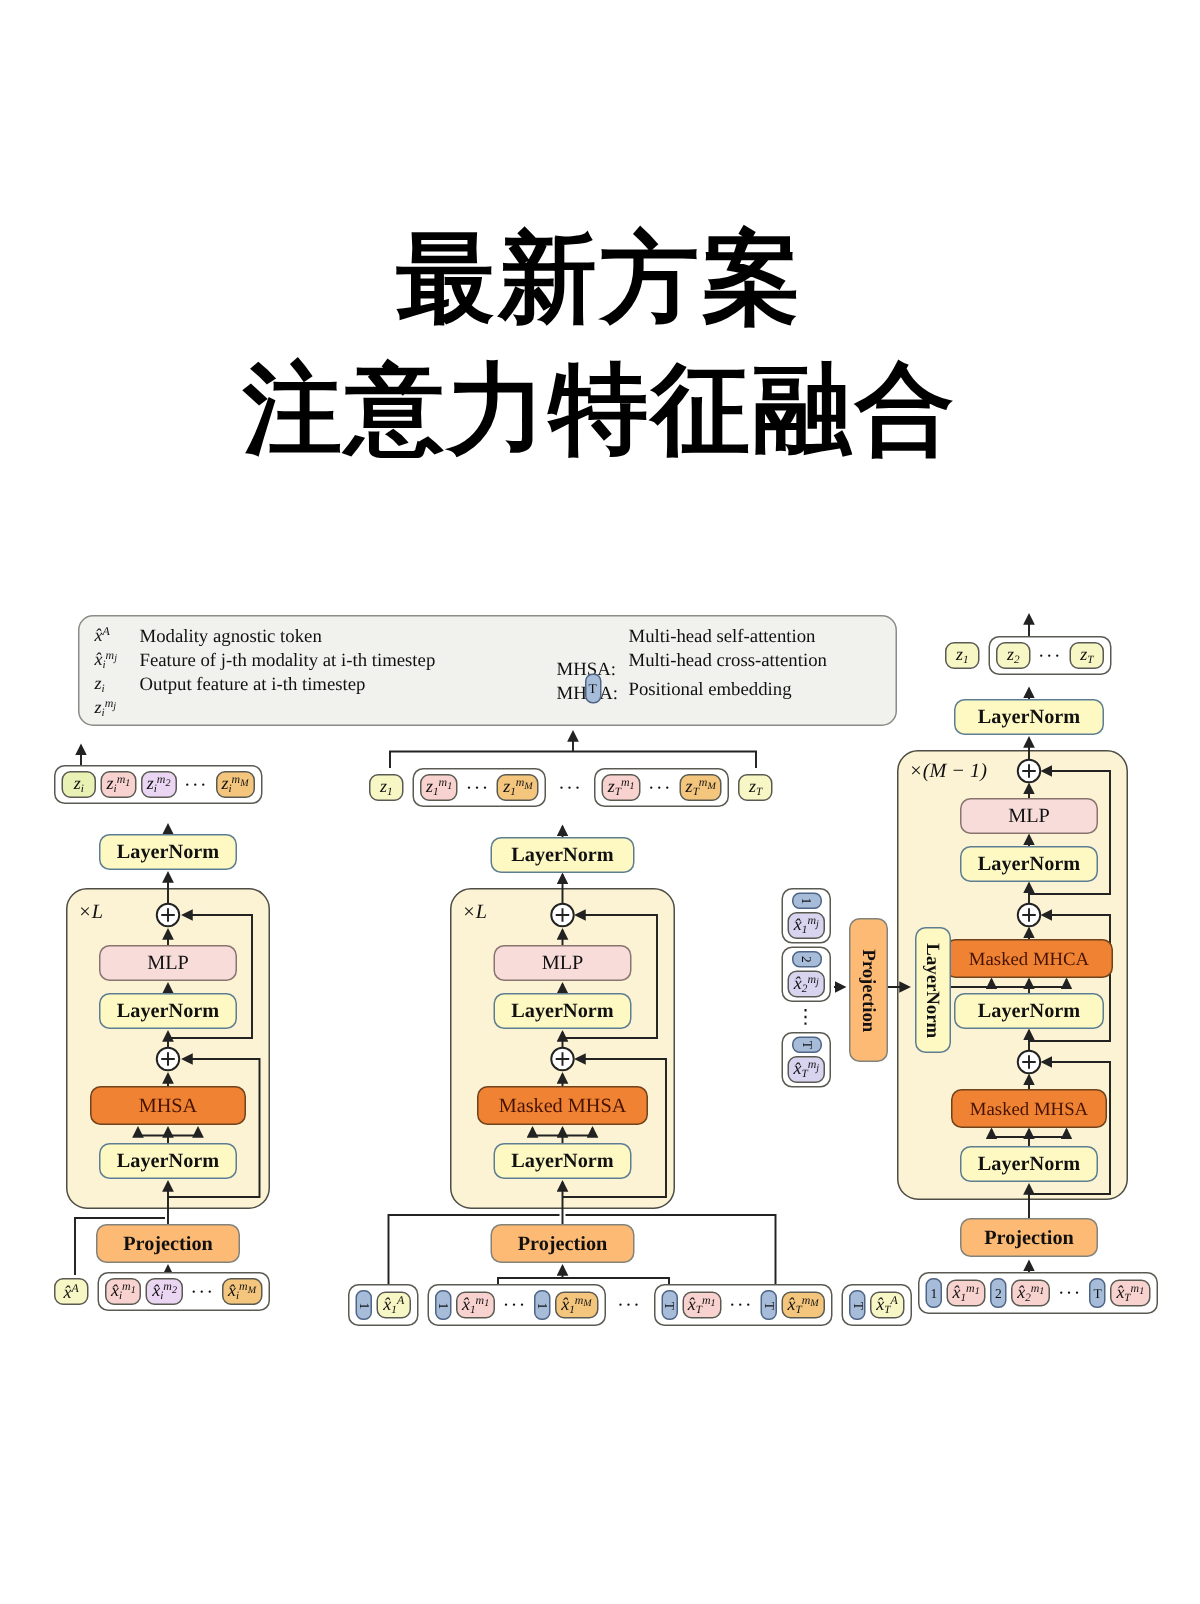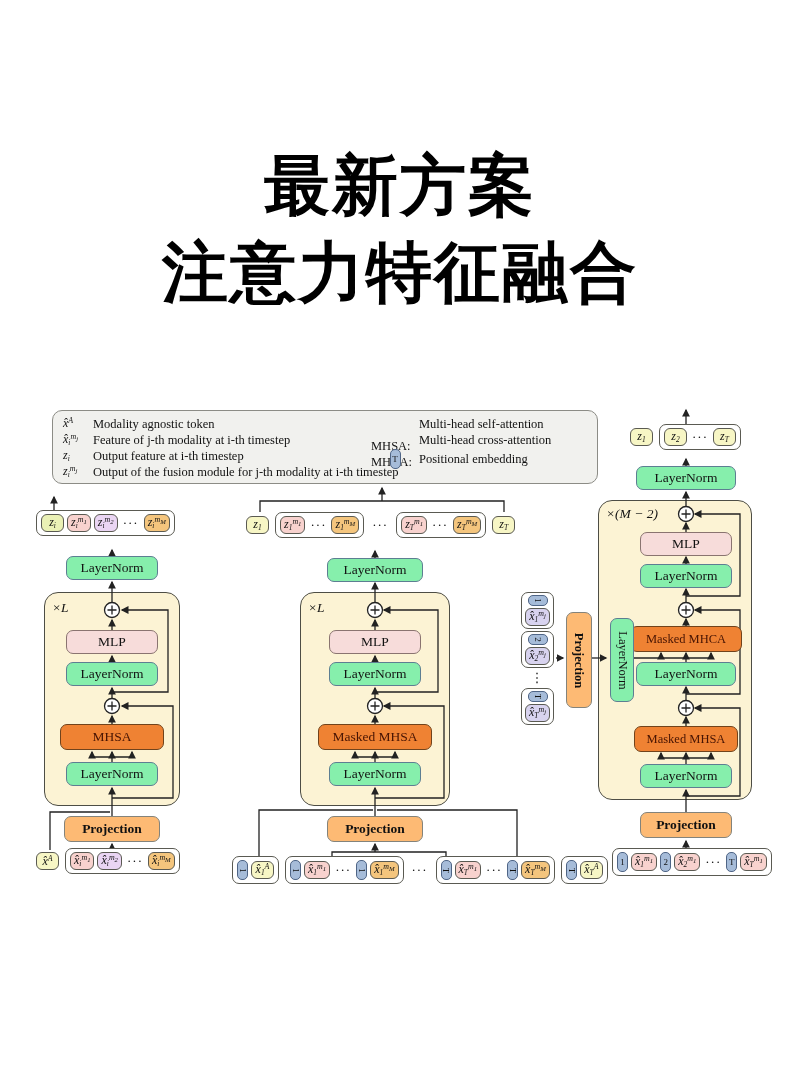--- a/index.html
+++ b/index.html
@@ -21,21 +21,21 @@
   .lg-pillcell{display:inline-block;width:48px;text-align:center;}
   
   .math{display:inline;white-space:nowrap;font-style:italic;}
   .math sub{font-size:0.62em;vertical-align:-0.3em;font-style:italic;}
   .math sup{font-size:0.66em;vertical-align:0.5em;font-style:italic;}
   .math sup sub{font-size:0.85em;vertical-align:-0.25em;}
   
   .block{position:absolute;display:flex;align-items:center;justify-content:center;
          border:1.4px solid #4d4d45;border-radius:7px;background:#fff;
          font-size:13.5px;color:#111;box-sizing:border-box;z-index:3;}
-  .ln{background:#86efac;border-color:#5d7e92;}
+  .ln{background:#fef9c3;border-color:#5d7e92;font-weight:bold;}
   .mlp{background:#f7dcda;border-color:#8a7470;}
   .att{background:#ef8233;border-color:#70431c;color:#471403;font-weight:400;}
   .proj{background:#fdba74;border-color:#83837b;font-weight:bold;}
   .tan{position:absolute;background:#fcf3d4;border:1.5px solid #4d4d45;border-radius:14px;
        box-sizing:border-box;z-index:1;}
   .xlabel{position:absolute;font-style:italic;font-size:13.5px;z-index:3;}
   .vspan{transform:rotate(90deg);white-space:nowrap;font-size:12.5px;}
   
   .tok-row{position:absolute;display:flex;align-items:center;gap:6px;z-index:3;}
   .tok-row.vstack{flex-direction:column;gap:2px;}
@@ -73,21 +73,20 @@
       <div class="lg-row">
         <span class="lg-sym math"><i>x̂</i><sub>i</sub><sup><i>m</i><sub>j</sub></sup></span>
         <span>Feature of j-th modality at i-th timestep</span>
       </div>
       <div class="lg-row">
         <span class="lg-sym math"><i>z</i><sub>i</sub><sup><i></i><sub></sub></sup></span>
         <span>Output feature at i-th timestep</span>
       </div>
       <div class="lg-row">
         <span class="lg-sym math"><i>z</i><sub>i</sub><sup><i>m</i><sub>j</sub></sup></span>
-        <span>Output of the fusion module for j-th modality at i-th timestep</span>
       </div>
     </div>
     <div class="lg-right">
       <div class="lg-row">
         <span class="lg-abbr">MHSA:</span>
         <span>Multi-head self-attention</span>
       </div>
       <div class="lg-row">
         <span class="lg-abbr">MHCA:</span>
         <span>Multi-head cross-attention</span>
@@ -336,21 +335,21 @@
           <span class="math"><i>z</i><sub>2</sub></span>
         </span>
         <span class="dots">···</span>
         <span class="tok" style="background: rgb(247, 246, 197);">
           <span class="math"><i>z</i><sub>T</sub></span>
         </span>
       </span>
     </div>
   <div class="block ln" style="left:636px;top:466px;width:100px;height:24px">LayerNorm</div>
   <div class="tan" style="left:598px;top:500px;width:154px;height:300px"></div>
-  <div class="xlabel" style="left:606px;top:506px">×(M − 2)</div>
+  <div class="xlabel" style="left:606px;top:506px">×(M − 1)</div>
   <div class="block mlp" style="left:640px;top:532px;width:92px;height:24px">MLP</div>
   <div class="block ln" style="left:640px;top:564px;width:92px;height:24px">LayerNorm</div>
   <div class="block att" style="left:630px;top:626px;width:112px;height:26px;font-size:12.5px">Masked MHCA</div>
   <div class="block ln" style="left:636px;top:662px;width:100px;height:24px">LayerNorm</div>
   <div class="block att" style="left:634px;top:726px;width:104px;height:26px;font-size:12.5px">Masked MHSA</div>
   <div class="block ln" style="left:640px;top:764px;width:92px;height:24px">LayerNorm</div>
   <div class="block ln" style="left:610px;top:618px;width:24px;height:84px">
       <span class="vspan">LayerNorm</span>
     </div>
   <div class="block proj" style="left:566px;top:612px;width:26px;height:96px">

